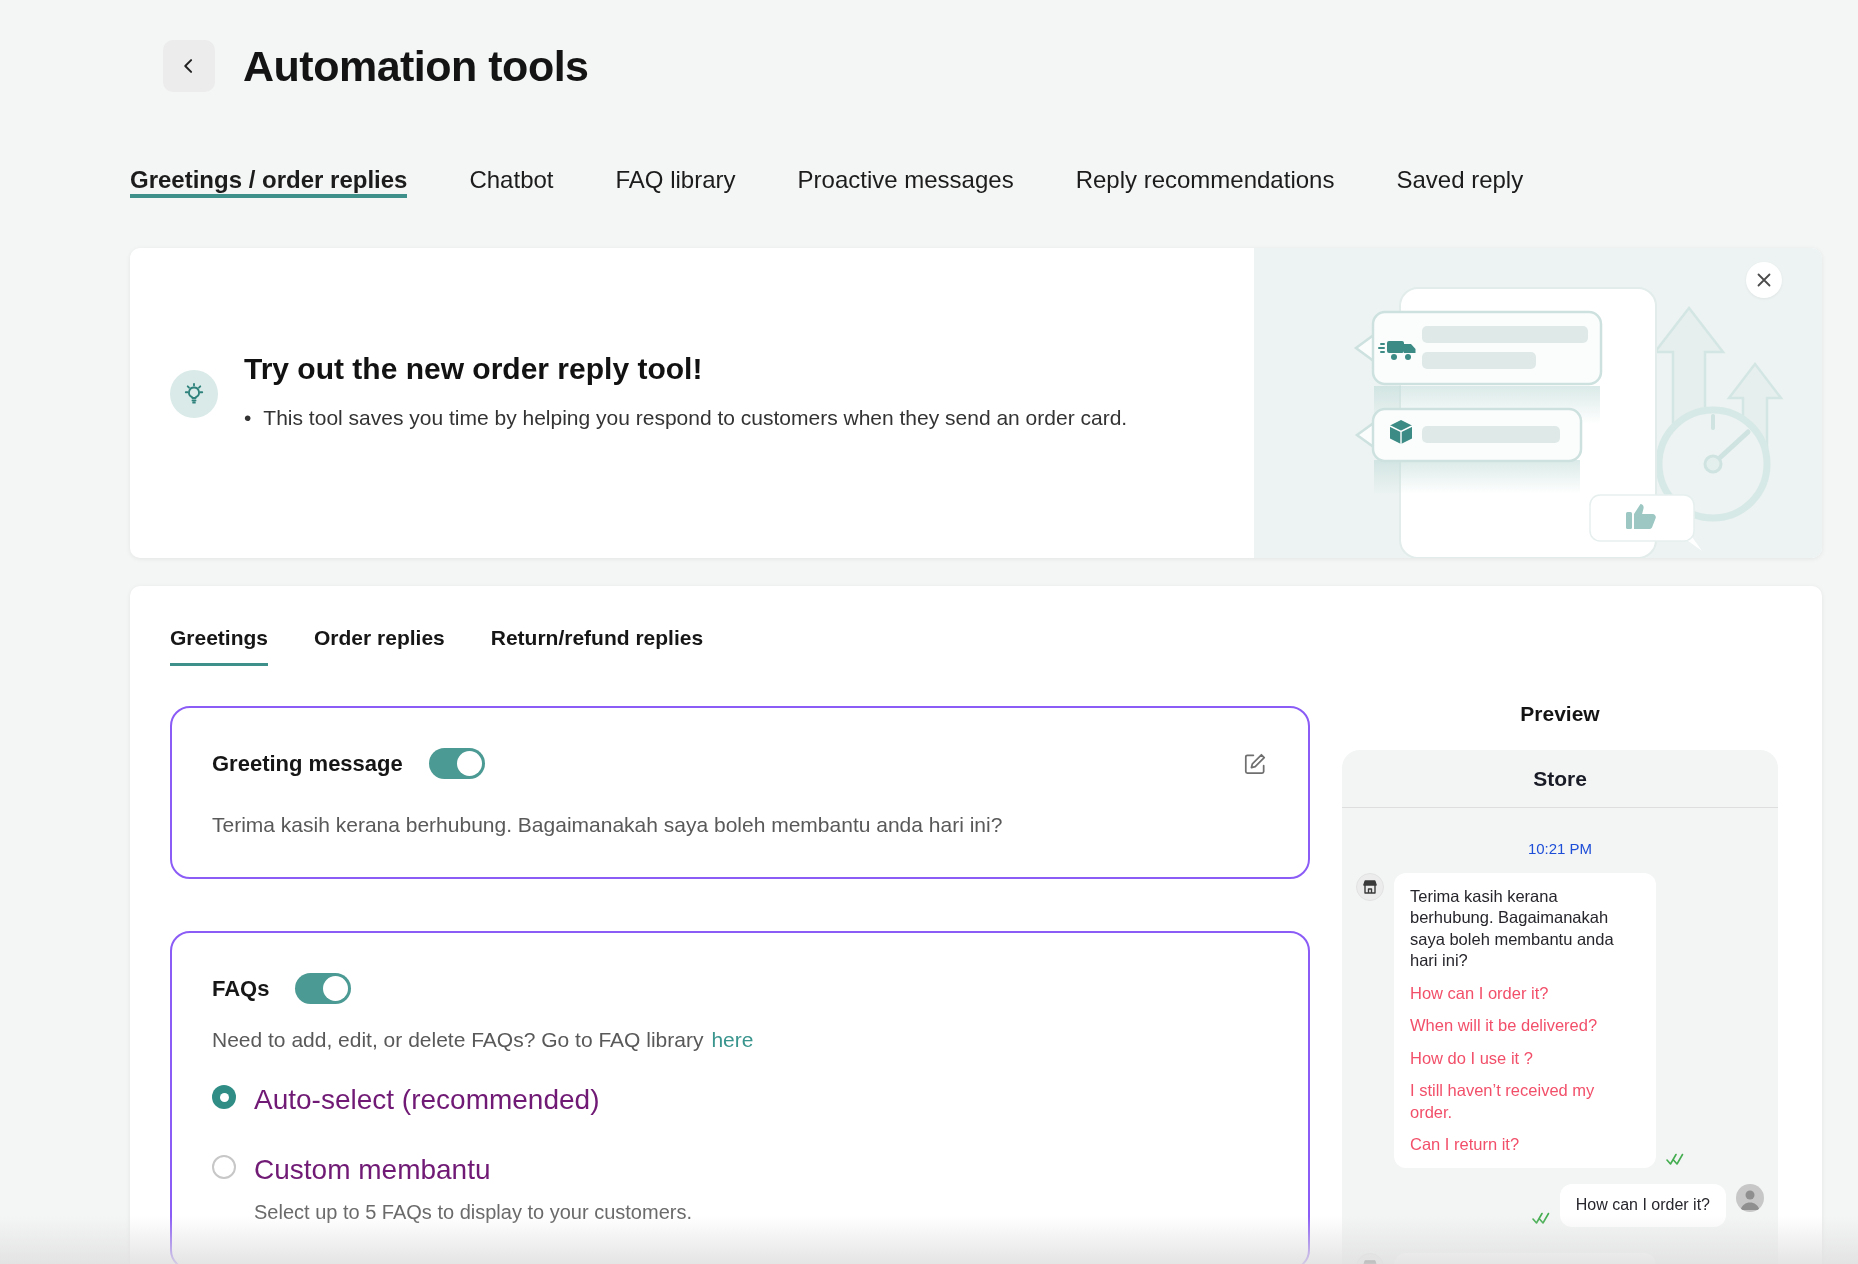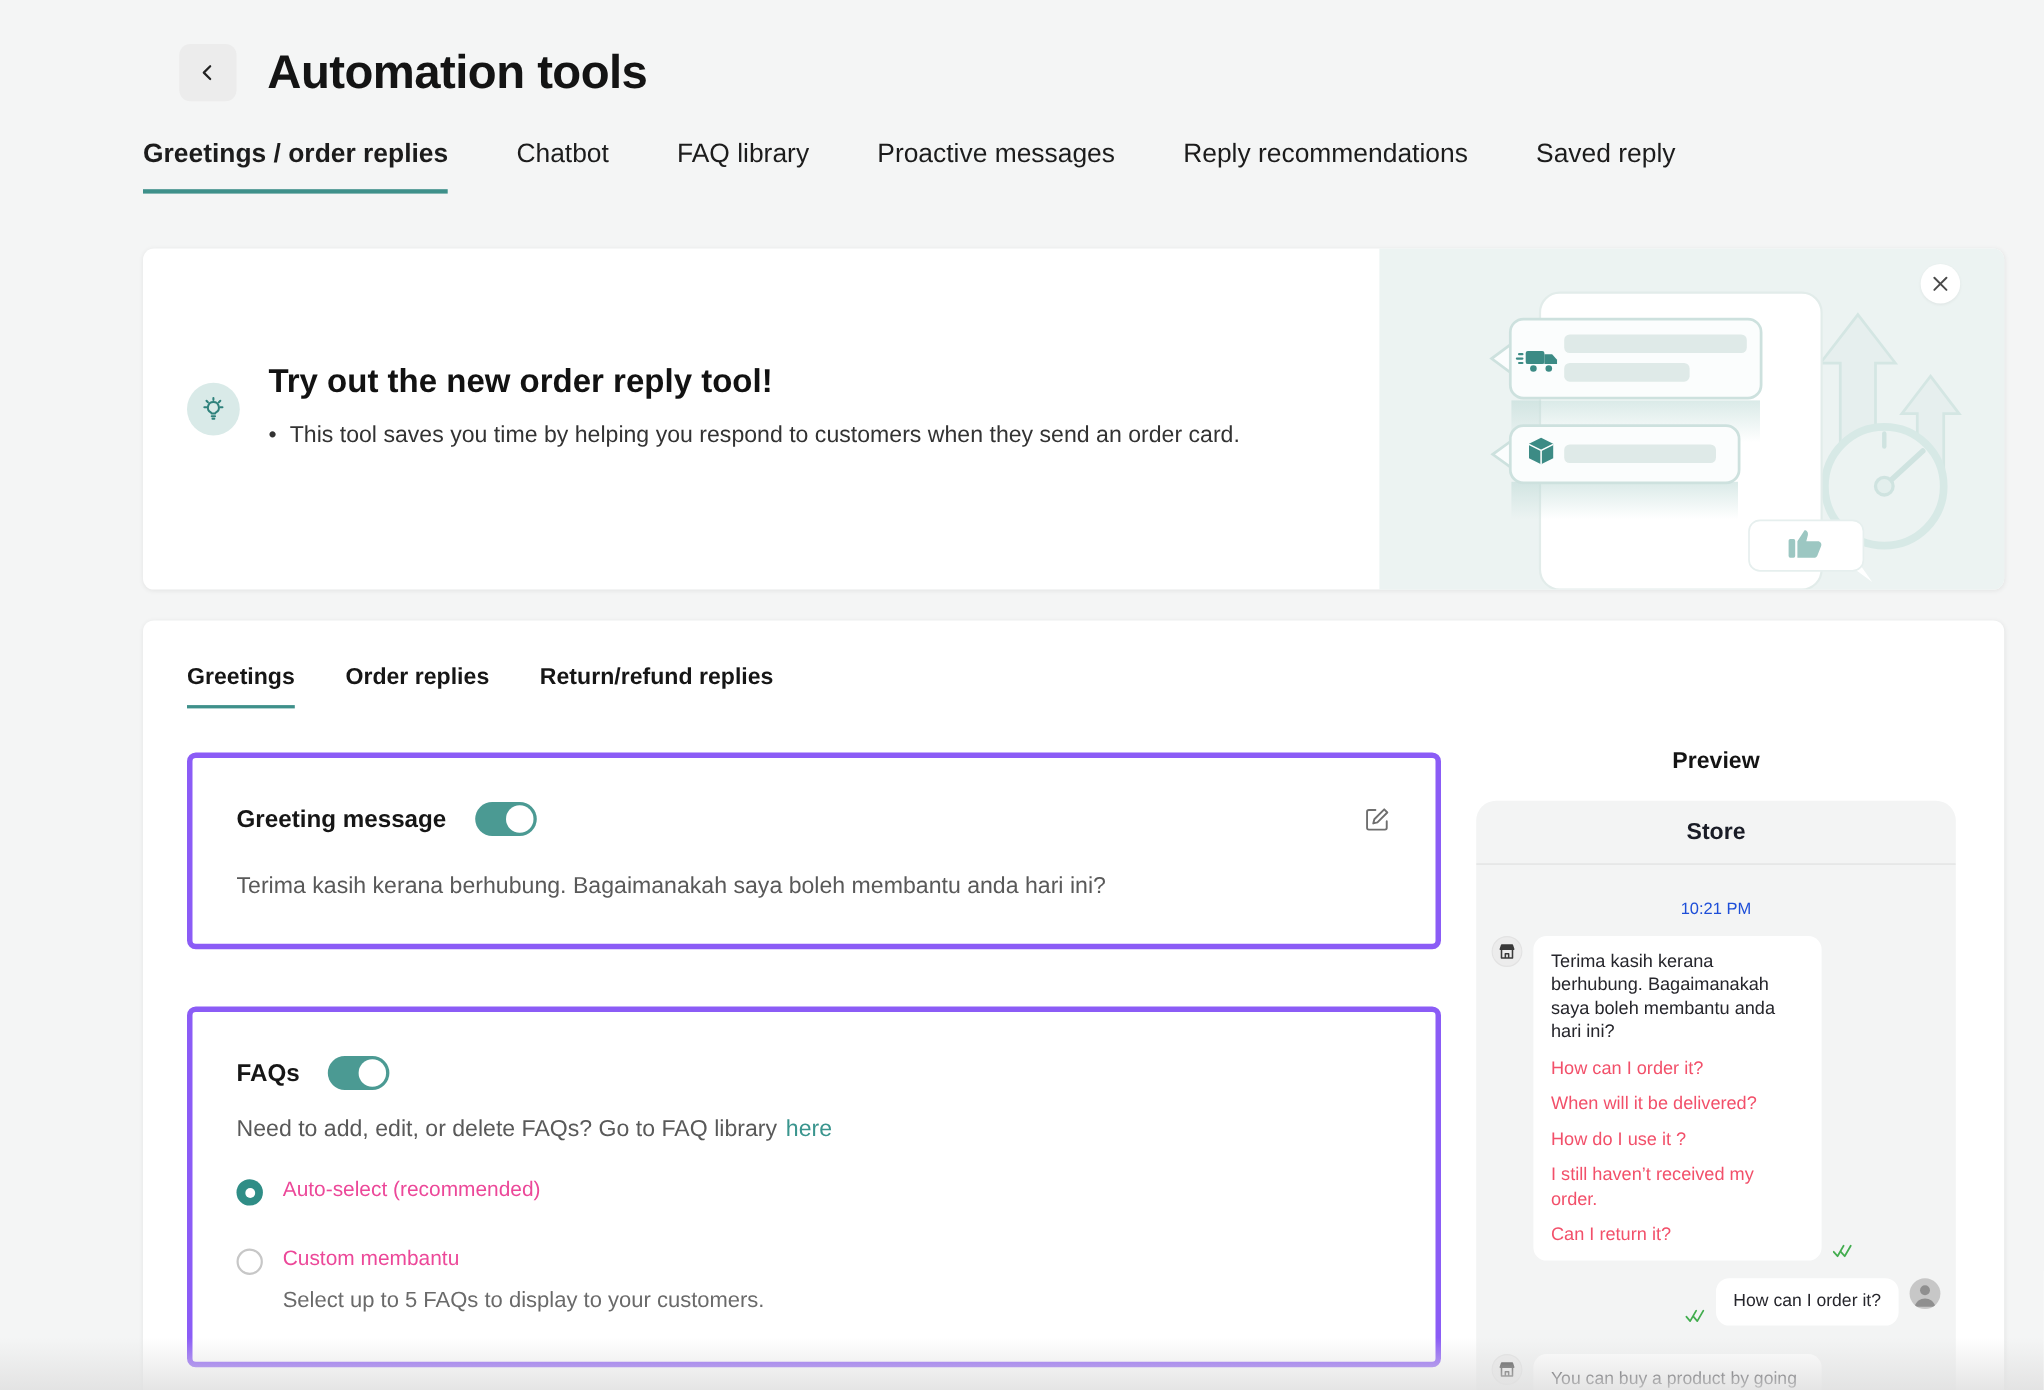--- a/index.html
+++ b/index.html
@@ -8,21 +8,21 @@
     font-family: "Liberation Sans", "DejaVu Sans", sans-serif;
     background:#f4f5f5; color:#161616; overflow:hidden; position:relative;
   }
   
   .header { display:flex; align-items:center; gap:28px; padding:40px 0 0 130px;margin-left:33px; }
   .back-btn { width:52px; height:52px; border-radius:10px; background:#ececec;
     display:flex; align-items:center; justify-content:center; cursor:pointer; }
   .page-title { font-size:43px; font-weight:700; letter-spacing:-.5px; color:#141414; }
   
   .tabs { display:flex; gap:62px; margin:34px 36px 0 130px; font-size:24px; color:#1c1c1c; }
-  .tab { padding-bottom:18px; border-bottom:4px solid transparent; font-weight:500; cursor:pointer; white-space:nowrap; }
+  .tab { border-bottom:4px solid transparent; font-weight:500; cursor:pointer; white-space:nowrap;margin-top:40px; }
   .tab.active { font-weight:600; border-bottom-color:#3e908a; }
   
   .banner { position:relative; margin:50px 36px 0 130px; height:310px; background:#fff;
     border-radius:10px; box-shadow:0 1px 5px rgba(0,0,0,.07); }
   .banner-left { position:absolute; left:40px; top:104px; display:flex; gap:26px; align-items:center; }
   .banner-bulb { width:48px; height:48px; border-radius:50%; background:#d9eae8; flex:none;
     display:flex; align-items:center; justify-content:center; margin-top:6px; }
   .banner-title { font-size:30px; font-weight:700; color:#121212; }
   .banner-bullet { margin-top:20px; font-size:21px; color:#333; display:flex; gap:12px; max-width:900px; }
   .banner-illus { position:absolute; right:0; top:0; width:568px; height:310px;
@@ -31,38 +31,38 @@
     background:#fff; display:flex; align-items:center; justify-content:center; cursor:pointer;
     box-shadow:0 1px 3px rgba(0,0,0,.06); }
   
   .main-card { position:relative; margin:28px 36px 0 130px; height:790px; background:#fff;
     border-radius:10px; box-shadow:0 1px 5px rgba(0,0,0,.07); }
   .subtabs { position:absolute; left:40px; top:40px; display:flex; gap:46px; font-size:21px;
     font-weight:600; color:#161616; }
   .subtab { padding-bottom:13px; border-bottom:3px solid transparent; cursor:pointer; }
   .subtab.active { border-bottom-color:#3e908a; }
   .left-col { position:absolute; left:40px; top:120px; width:1140px; }
-  .box { border:5px solid #8b5cf6; border-radius:8px; padding:40px 40px; background:#fff; }
+  .box { border:2px solid #8b5cf6; border-radius:20px; padding:40px 40px; background:#fff; }
   .box + .box { margin-top:52px; }
   .box-head { display:flex; align-items:center; gap:26px; }
   .box-title { font-size:22px; font-weight:700; color:#161616; }
   .edit-btn { margin-left:auto; cursor:pointer; display:flex; }
   .toggle { width:56px; height:31px; border-radius:16px; background:#4b9a93; position:relative;
     flex:none; cursor:pointer; }
   .toggle .knob { position:absolute; top:3px; right:3px; width:25px; height:25px; border-radius:50%; background:#fff; }
   .greeting-text { margin-top:34px; font-size:21px; color:#595959; }
   .faq-help { margin-top:24px; font-size:21px; color:#595959; }
   .faq-help a { color:#3a958e; text-decoration:none; margin-left:8px; cursor:pointer; }
   .option { margin-top:32px; display:flex; gap:18px; align-items:flex-start; }
   .radio { width:24px; height:24px; border-radius:50%; flex:none; margin-top:1px; cursor:pointer;
     border:2px solid #c7c7c7; background:#fff; position:relative; }
   .radio.checked { border:none; background:#2f8d86; }
   .radio.checked::after { content:""; position:absolute; left:7.5px; top:7.5px; width:9px; height:9px;
     border-radius:50%; background:#fff; }
-  .option-label { font-size:19px; font-weight:500; color:#ec4899; }
+  .option-label { font-size:28px; font-weight:500; color:#701a75; }
   .option-desc { margin-top:13px; font-size:20px; color:#6a6a6a; line-height:1.55; max-width:700px; font-weight:400; }
   
   .preview-col { position:absolute; left:1212px; top:116px; width:436px; }
   .preview-title { text-align:center; font-size:21px; font-weight:700; color:#141414; }
   .phone { margin-top:24px; background:#f3f4f4; border-radius:18px; height:610px; overflow:hidden; }
   .phone-header { height:58px; display:flex; align-items:center; justify-content:center;
     border-bottom:1px solid #dedede; font-size:21px; font-weight:700; color:#191c26; }
   .chat { padding:0 14px; }
   .timestamp { text-align:center; color:#1d4ed8; font-size:15px; margin-top:32px; }
   .msg-row { display:flex; gap:10px; margin-top:16px; }

